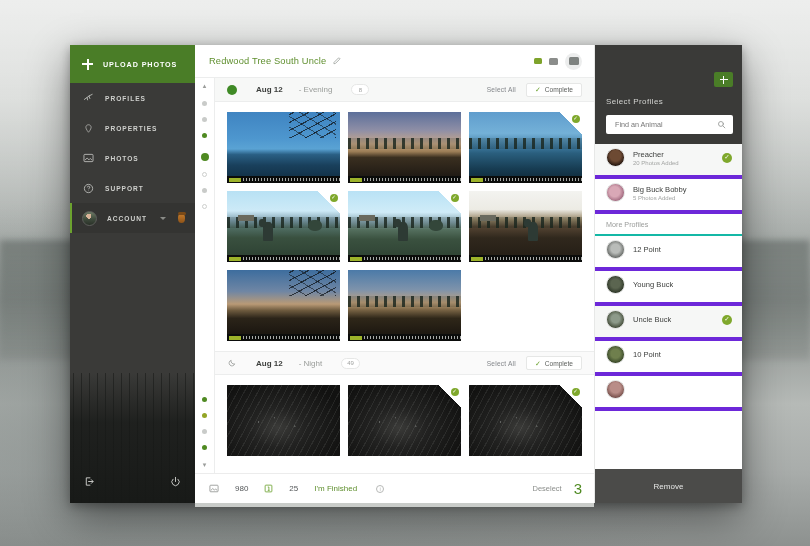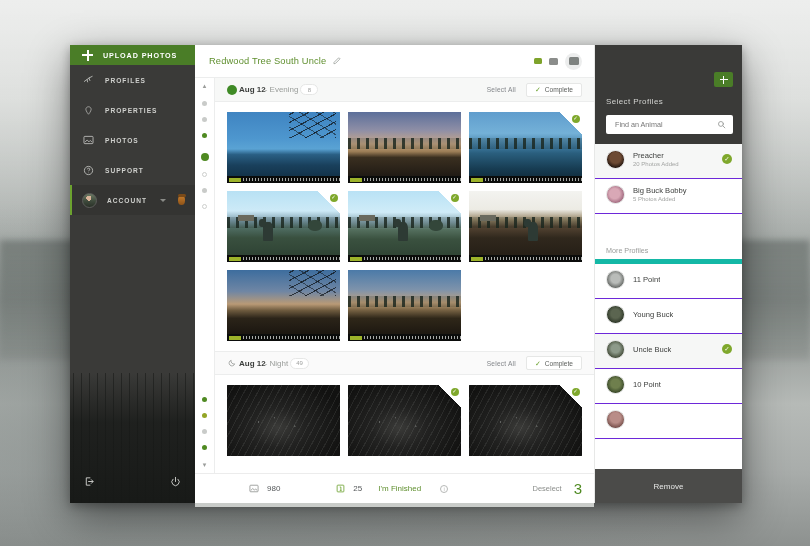--- a/index.html
+++ b/index.html
@@ -56,21 +56,21 @@
     position:absolute; left:0; right:0; bottom:0; height:130px;
     background:
       repeating-linear-gradient(90deg,
         rgba(22,24,22,0.0) 0 3px,
         rgba(22,24,22,0.55) 3px 4px,
         rgba(22,24,22,0.0) 4px 8px),
       linear-gradient(180deg, rgba(30,32,30,0) 0%, rgba(26,28,26,0.85) 38%, rgba(22,24,22,0.95) 100%);
     pointer-events:none;
   }
   .upload-photos {
-    height: 20px;
+    height: 38px;
     background: #4a7d27;
     color: #fff;
     display: flex; align-items: center;
     padding-left: 12px;
     gap: 10px;
     letter-spacing: 0.9px;
     font-size: 7.2px;
     font-weight: bold;
     cursor: pointer;
     position: relative; z-index: 3;
@@ -181,21 +181,21 @@
 
   
   .grid-wrap { flex:1 1 auto; overflow:hidden; position:relative; background:#fff; }
 
   .group-head {
     height: 24px;
     background:#f7f8f7;
     border-bottom:1px solid #eceded;
     display:flex; align-items:center;
     padding: 0 12px 0 12px;
-    gap: 2px;
+    gap: 19px;
   }
   .group-head.night { background:#fafafa; border-top:1px solid #eceded; }
   .sun-ico { width:10px;height:10px;border-radius:50%;background:#3f8a25; flex:0 0 10px;}
   .moon-ico { width:10px;height:10px;flex:0 0 10px; color:#8f918f; display:flex;align-items:center;justify-content:center;}
   .g-date { font-size:8px; color:#3d3f3d; font-weight:bold; }
   .g-part { font-size:8px; color:#9a9d9a; margin-left:-3px;}
   .g-count {
     background:#fff; border:1px solid #e6e7e6; border-radius:7px;
     min-width:18px; height:11px; padding:0 5px;
     display:flex;align-items:center;justify-content:center;
@@ -289,21 +289,21 @@
 
   
   .bottom-bar {
     height: 30px; flex:0 0 30px;
     border-top:1px solid #ececec;
     display:flex; align-items:center; gap:16px;
     padding: 0 12px 0 14px;
     background:#fff;
     position:relative;
   }
-  .bb-item { display:flex; align-items:flex-end; gap:8px; font-size:8px; color:#55585a;margin-left:40px; }
+  .bb-item { display:flex; align-items:flex-end; gap:16px; font-size:8px; color:#55585a; }
   .bb-ico { color:#8f928f; display:flex; }
   .bb-ico.green { color:#6ca22f; }
   .bb-green { color:#5f8f2e; font-size:8px; cursor:pointer;}
   .info-dot {
     width:8px;height:8px;border-radius:50%;
     border:1px solid #b7b9b7; color:#b7b9b7;
     font-size:6px; line-height:6px; display:flex;align-items:center;justify-content:center;
     margin-left:3px; cursor:pointer;
   }
   .bb-right { margin-left:auto; display:flex; align-items:center; gap:12px; }
@@ -342,21 +342,21 @@
   .rp-search input {
     flex:1 1 auto; border:0; outline:0; font-size:7.2px; color:#9a9c9a;
     font-family:"Liberation Sans", sans-serif; background:transparent;
   }
   .rp-search .s-ico { color:#9a9c9a; display:flex; }
 
   .rp-list { flex:1 1 auto; overflow:hidden; }
   .prow {
     height: 35px; display:flex; align-items:center; gap:8px;
     padding: 0 10px 4px 11px;
-    border-bottom:1px solid #6d28d9;
+    border-bottom:4px solid #6d28d9;
     cursor:pointer; position:relative;
   }
   .prow.alt { background:#f6f7f6; }
   .prow .pav {
     width:19px;height:19px;border-radius:50%; flex:0 0 19px;
     border:1px solid #e2e3e2;
   }
   .pav.a1{ background: radial-gradient(circle at 50% 40%, #6d4a33 0 40%, #2d1d14 70%, #140d09 100%); }
   .pav.a2{ background: radial-gradient(circle at 45% 45%, #d9a8b6 0 38%, #a66f84 70%, #6b4352 100%); }
   .pav.a3{ background: radial-gradient(circle at 50% 55%, #4b5a3a 0 40%, #26301f 75%, #141a10 100%); }
@@ -376,23 +376,22 @@
   }
   .pcheck.on { background:#7fa82c; color:#fff; }
   .pcheck.off { border:1px solid #d3d5d3; color:#d3d5d3; }
   .drag-dots {
     position:absolute; left:3px; top:50%; transform:translateY(-50%);
     display:flex; flex-direction:column; gap:1.5px;
   }
   .drag-dots i { width:1.5px;height:1.5px;border-radius:50%;background:#bfc1bf; display:block;}
   .more-row {
     height:22px; display:flex; align-items:center; padding-left:11px;
-    font-size:7.2px; color:#9a9c9a; border-bottom:5px solid #14b8a6;
+    font-size:7.2px; color:#9a9c9a; border-bottom:2px solid #14b8a6;
     background:#fff;
-    margin-top:28px;
   }
   .organize {
     height:30px; flex:0 0 30px;
     display:flex;align-items:center;justify-content:center; gap:7px;
     border-top:1px solid #e9eae9;
     color:#5f8f2e; font-size:8px; cursor:pointer; background:#fff;
   }
   .folder-ico { color:#c3c5c3; display:flex; }
   .rp-foot { height:34px; flex:0 0 34px; display:flex; }
   .remove-btn {
@@ -753,21 +752,21 @@
           <span class="pname">Big Buck Bobby</span>
           <span class="psub">5 Photos Added</span>
         </span>
       </div>
 
       <div class="more-row">More Profiles</div>
 
       <div class="prow">
         <span class="pav a5"></span>
         <span class="pnames">
-          <span class="pname">11 Point</span>
+          <span class="pname">12 Point</span>
         </span>
       </div>
       <div class="prow">
         <span class="pav a6"></span>
         <span class="pnames">
           <span class="pname">Young Buck</span>
         </span>
       </div>
       <div class="prow alt">
         <span class="pav a7"></span>

